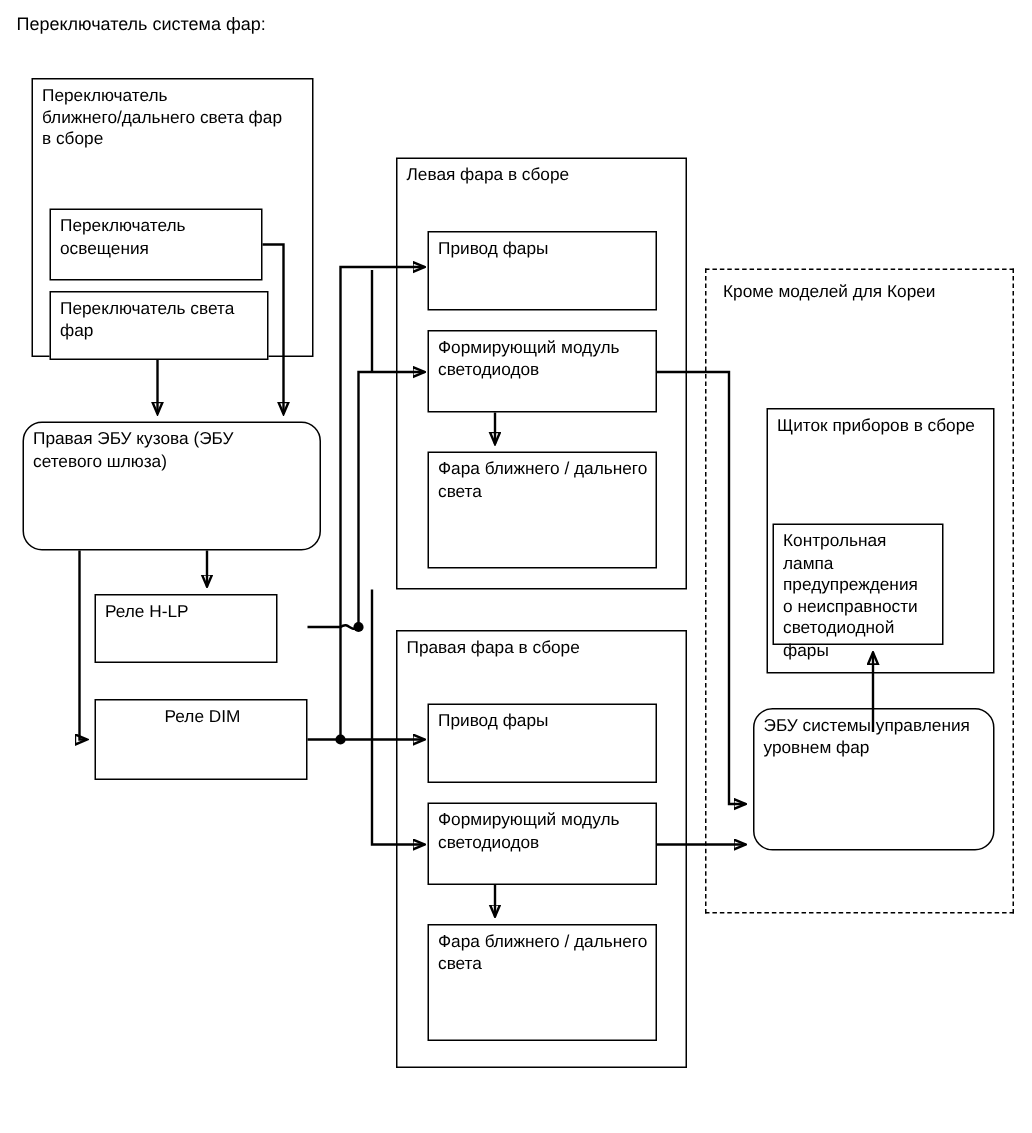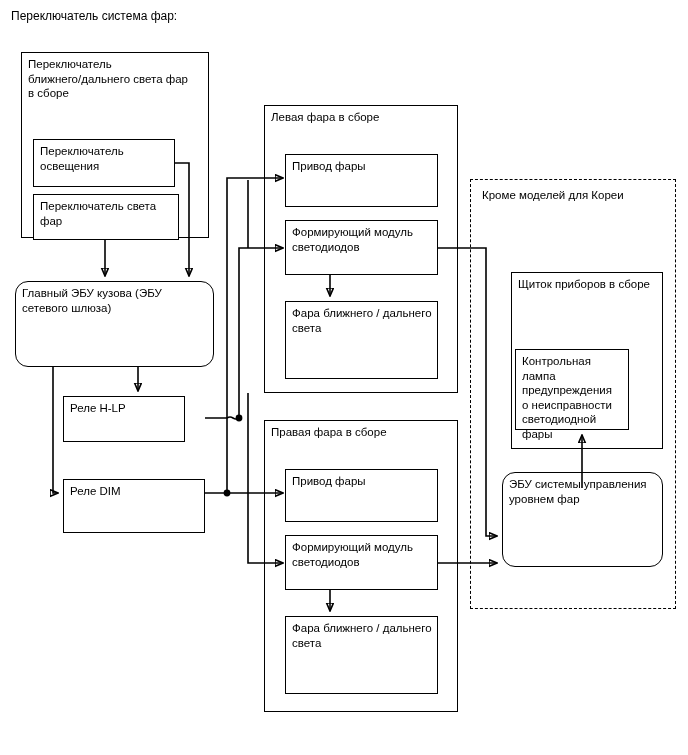--- a/index.html
+++ b/index.html
@@ -94,29 +94,29 @@
     <div class="node-label">Переключатель
 освещения</div>
   </div>
 
   <div class="node" style="left:33px; top:194px; width:146px; height:46px;">
     <div class="node-label">Переключатель света
 фар</div>
   </div>
 
   <div class="node rounded" style="left:15px; top:281px; width:199px; height:86px;">
-    <div class="node-label">Главный ЭБУ кузова (ЭБУ
+    <div class="node-label">Правая ЭБУ кузова (ЭБУ
 сетевого шлюза)</div>
   </div>
 
   <div class="node" style="left:63px; top:396px; width:122px; height:46px;">
     <div class="node-label">Реле H-LP</div>
   </div>
 
-  <div class="node" style="left:63px; top:479px; width:142px; height:54px;">
+  <div class="node" style="left:63px; top:466px; width:142px; height:54px;text-align:center;">
     <div class="node-label">Реле DIM</div>
   </div>
 
   <div class="node container" style="left:264px; top:105px; width:194px; height:288px;">
     <div class="node-label">Левая фара в сборе</div>
   </div>
 
   <div class="node" style="left:285px; top:154px; width:153px; height:53px;">
     <div class="node-label">Привод фары</div>
   </div>

